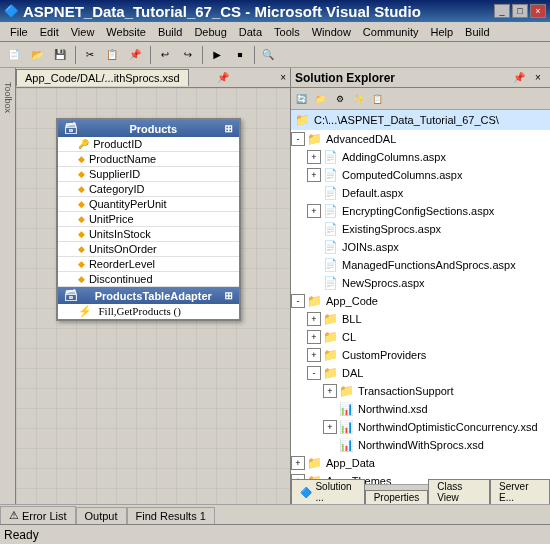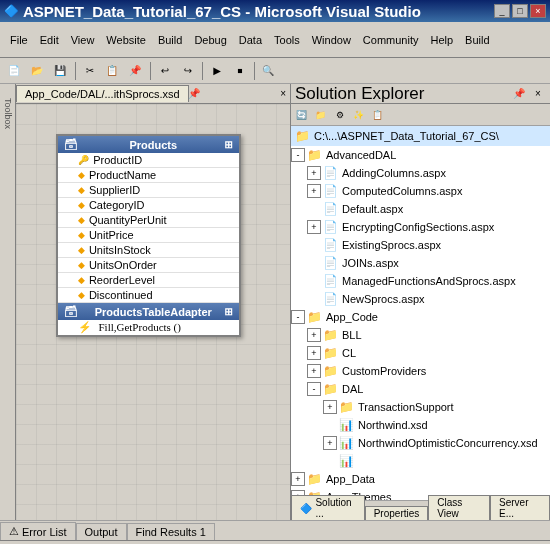--- a/index.html
+++ b/index.html
@@ -39,21 +39,21 @@
       font-size: 9px;
       display: flex;
       align-items: center;
       justify-content: center;
       cursor: pointer;
       color: black;
     }
 
     
     .menu-bar {
-      height: 36px;
+      height: 20px;
       background: #d4d0c8;
       display: flex;
       align-items: center;
       padding: 0 4px;
       border-bottom: 1px solid #808080;
     }
     .menu-item {
       padding: 2px 6px;
       font-size: 11px;
       cursor: pointer;
@@ -102,20 +102,21 @@
       display: flex;
       flex-direction: column;
     }
 
     .panel-tab-bar {
       height: 20px;
       background: #d4d0c8;
       display: flex;
       align-items: center;
       border-bottom: 1px solid #808080;
+      gap: 29px;
     }
     .panel-tab {
       padding: 2px 8px;
       font-size: 11px;
       background: #ece9d8;
       border: 1px solid #808080;
       border-bottom: none;
       cursor: pointer;
     }
     .panel-tab-close {
@@ -229,22 +230,22 @@
     .solution-panel-header {
       height: 20px;
       background: #d4d0c8;
       display: flex;
       align-items: center;
       justify-content: space-between;
       padding: 0 4px;
       border-bottom: 1px solid #808080;
     }
     .solution-panel-title {
-      font-size: 17px;
-      font-weight: normal;
+      font-size: 12px;
+      font-weight: bold;
     }
     .solution-panel-icons {
       display: flex;
       gap: 2px;
     }
     .solution-panel-icon-btn {
       width: 16px;
       height: 16px;
       display: flex;
       align-items: center;
@@ -628,20 +629,21 @@
           <span class="tree-indent"></span>
           <span class="tree-expand">+</span>
           <span class="tree-icon">📊</span>
           <span class="tree-label">NorthwindOptimisticConcurrency.xsd</span>
         </div>
         <div class="tree-item">
           <span class="tree-indent"></span>
           <span class="tree-indent"></span>
           <span style="width:16px;display:inline-block;flex-shrink:0;"></span>
           <span class="tree-icon">📊</span>
+          <span class="tree-label">NorthwindWithSprocs.xsd</span>
         </div>
         <div class="tree-item">
           <span class="tree-expand">+</span>
           <span class="tree-icon">📁</span>
           <span class="tree-label">App_Data</span>
         </div>
         <div class="tree-item">
           <span class="tree-expand">+</span>
           <span class="tree-icon">📁</span>
           <span class="tree-label">App_Themes</span>

